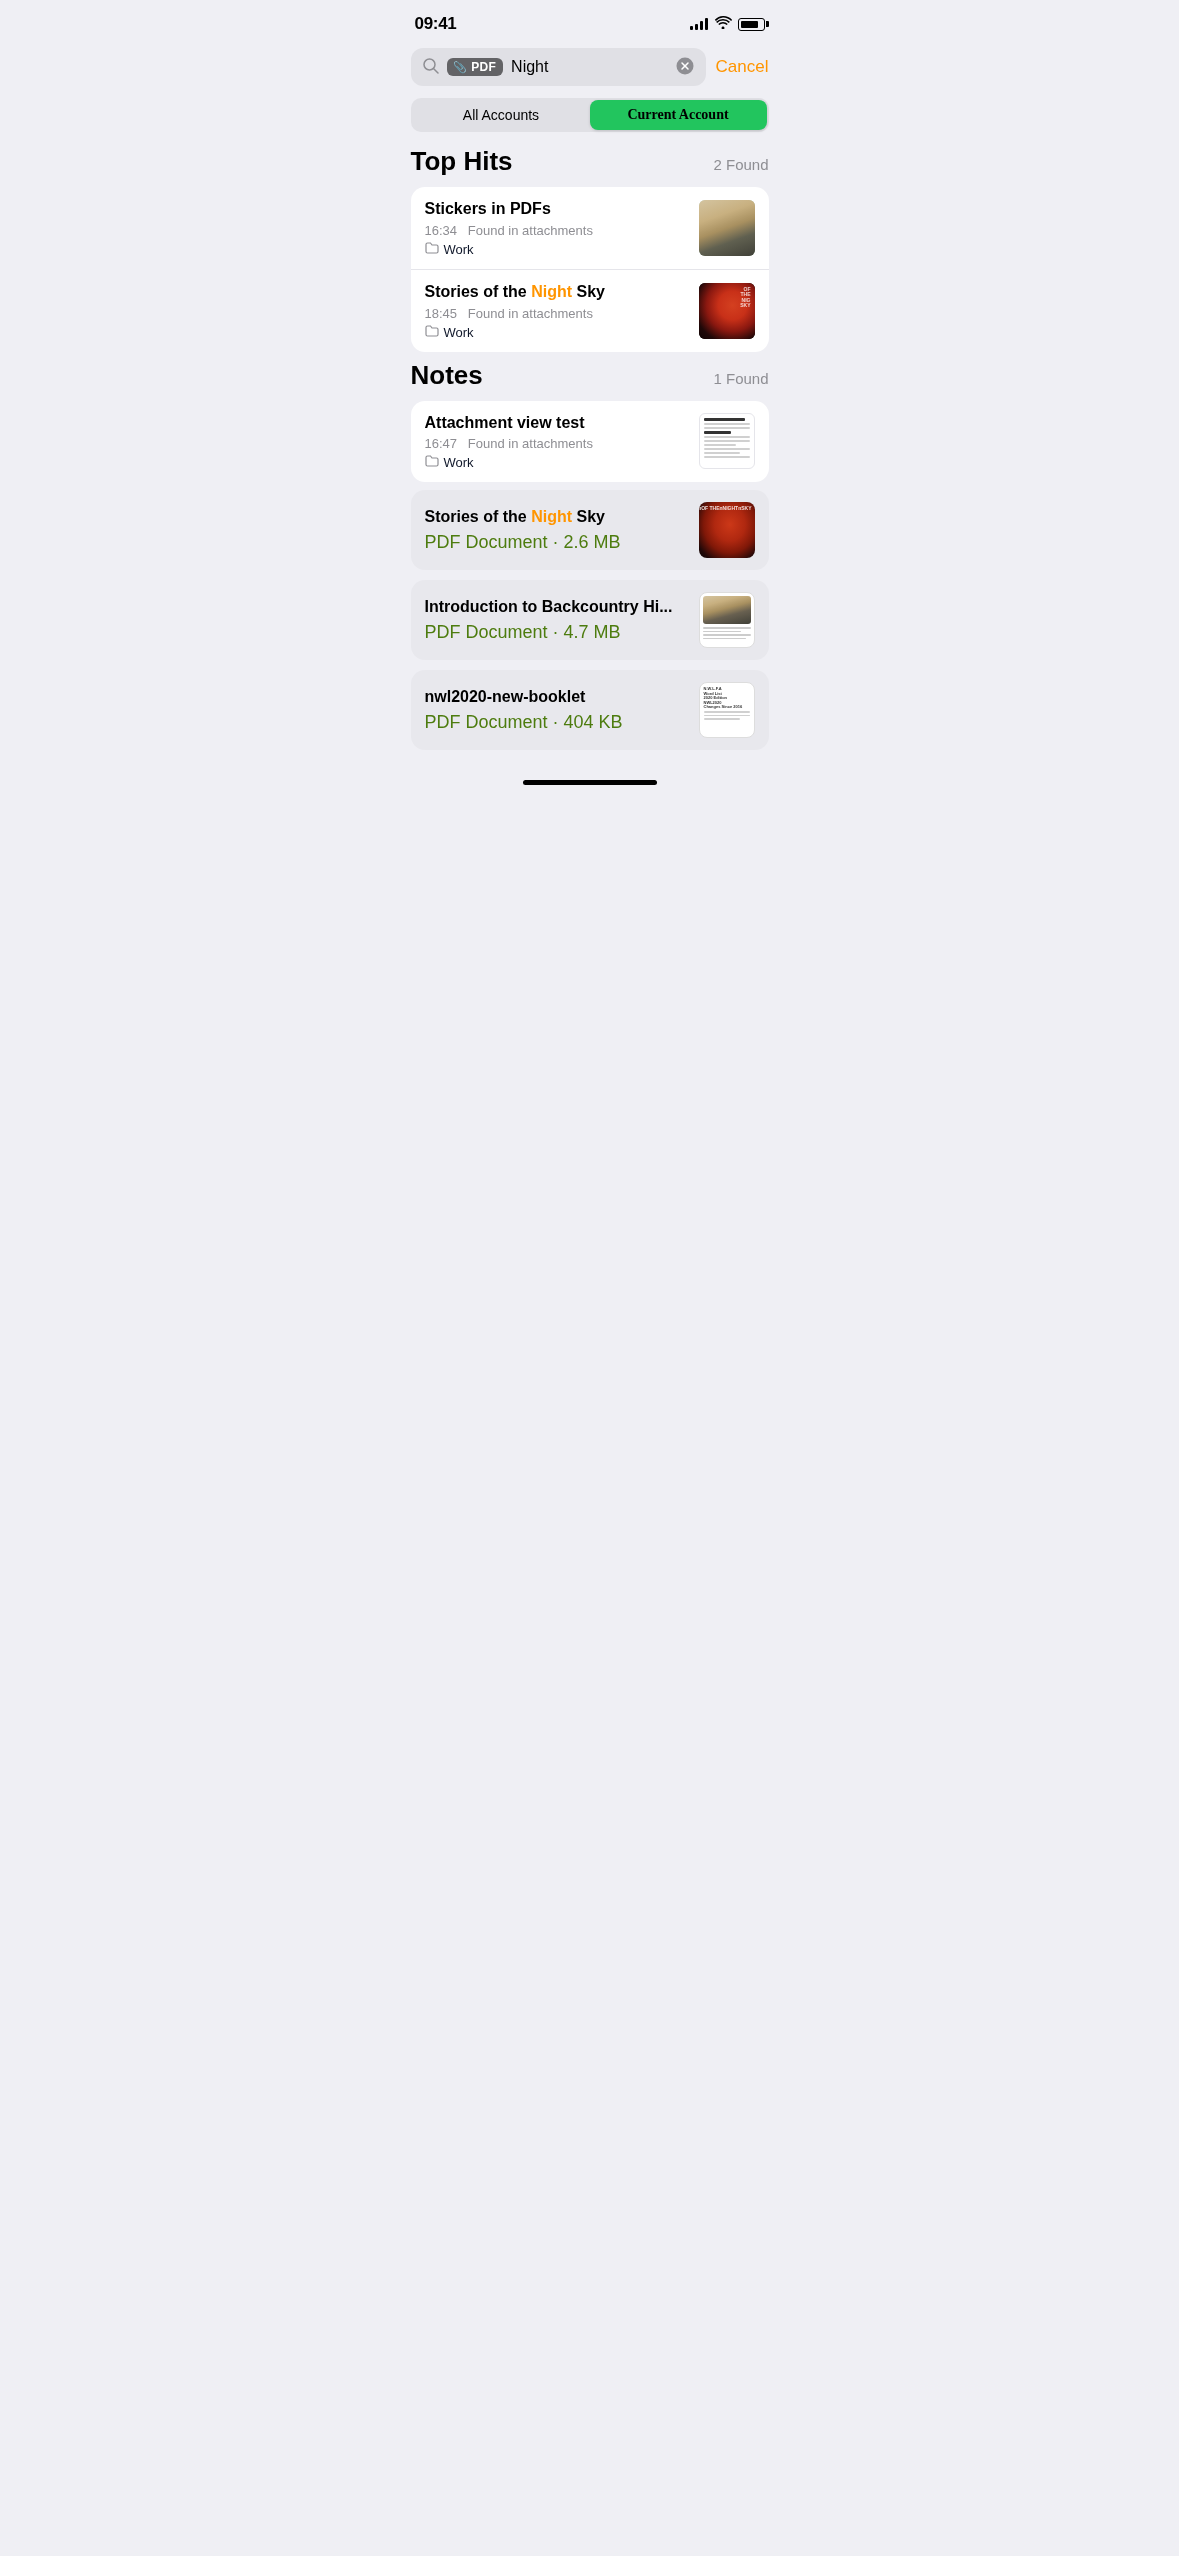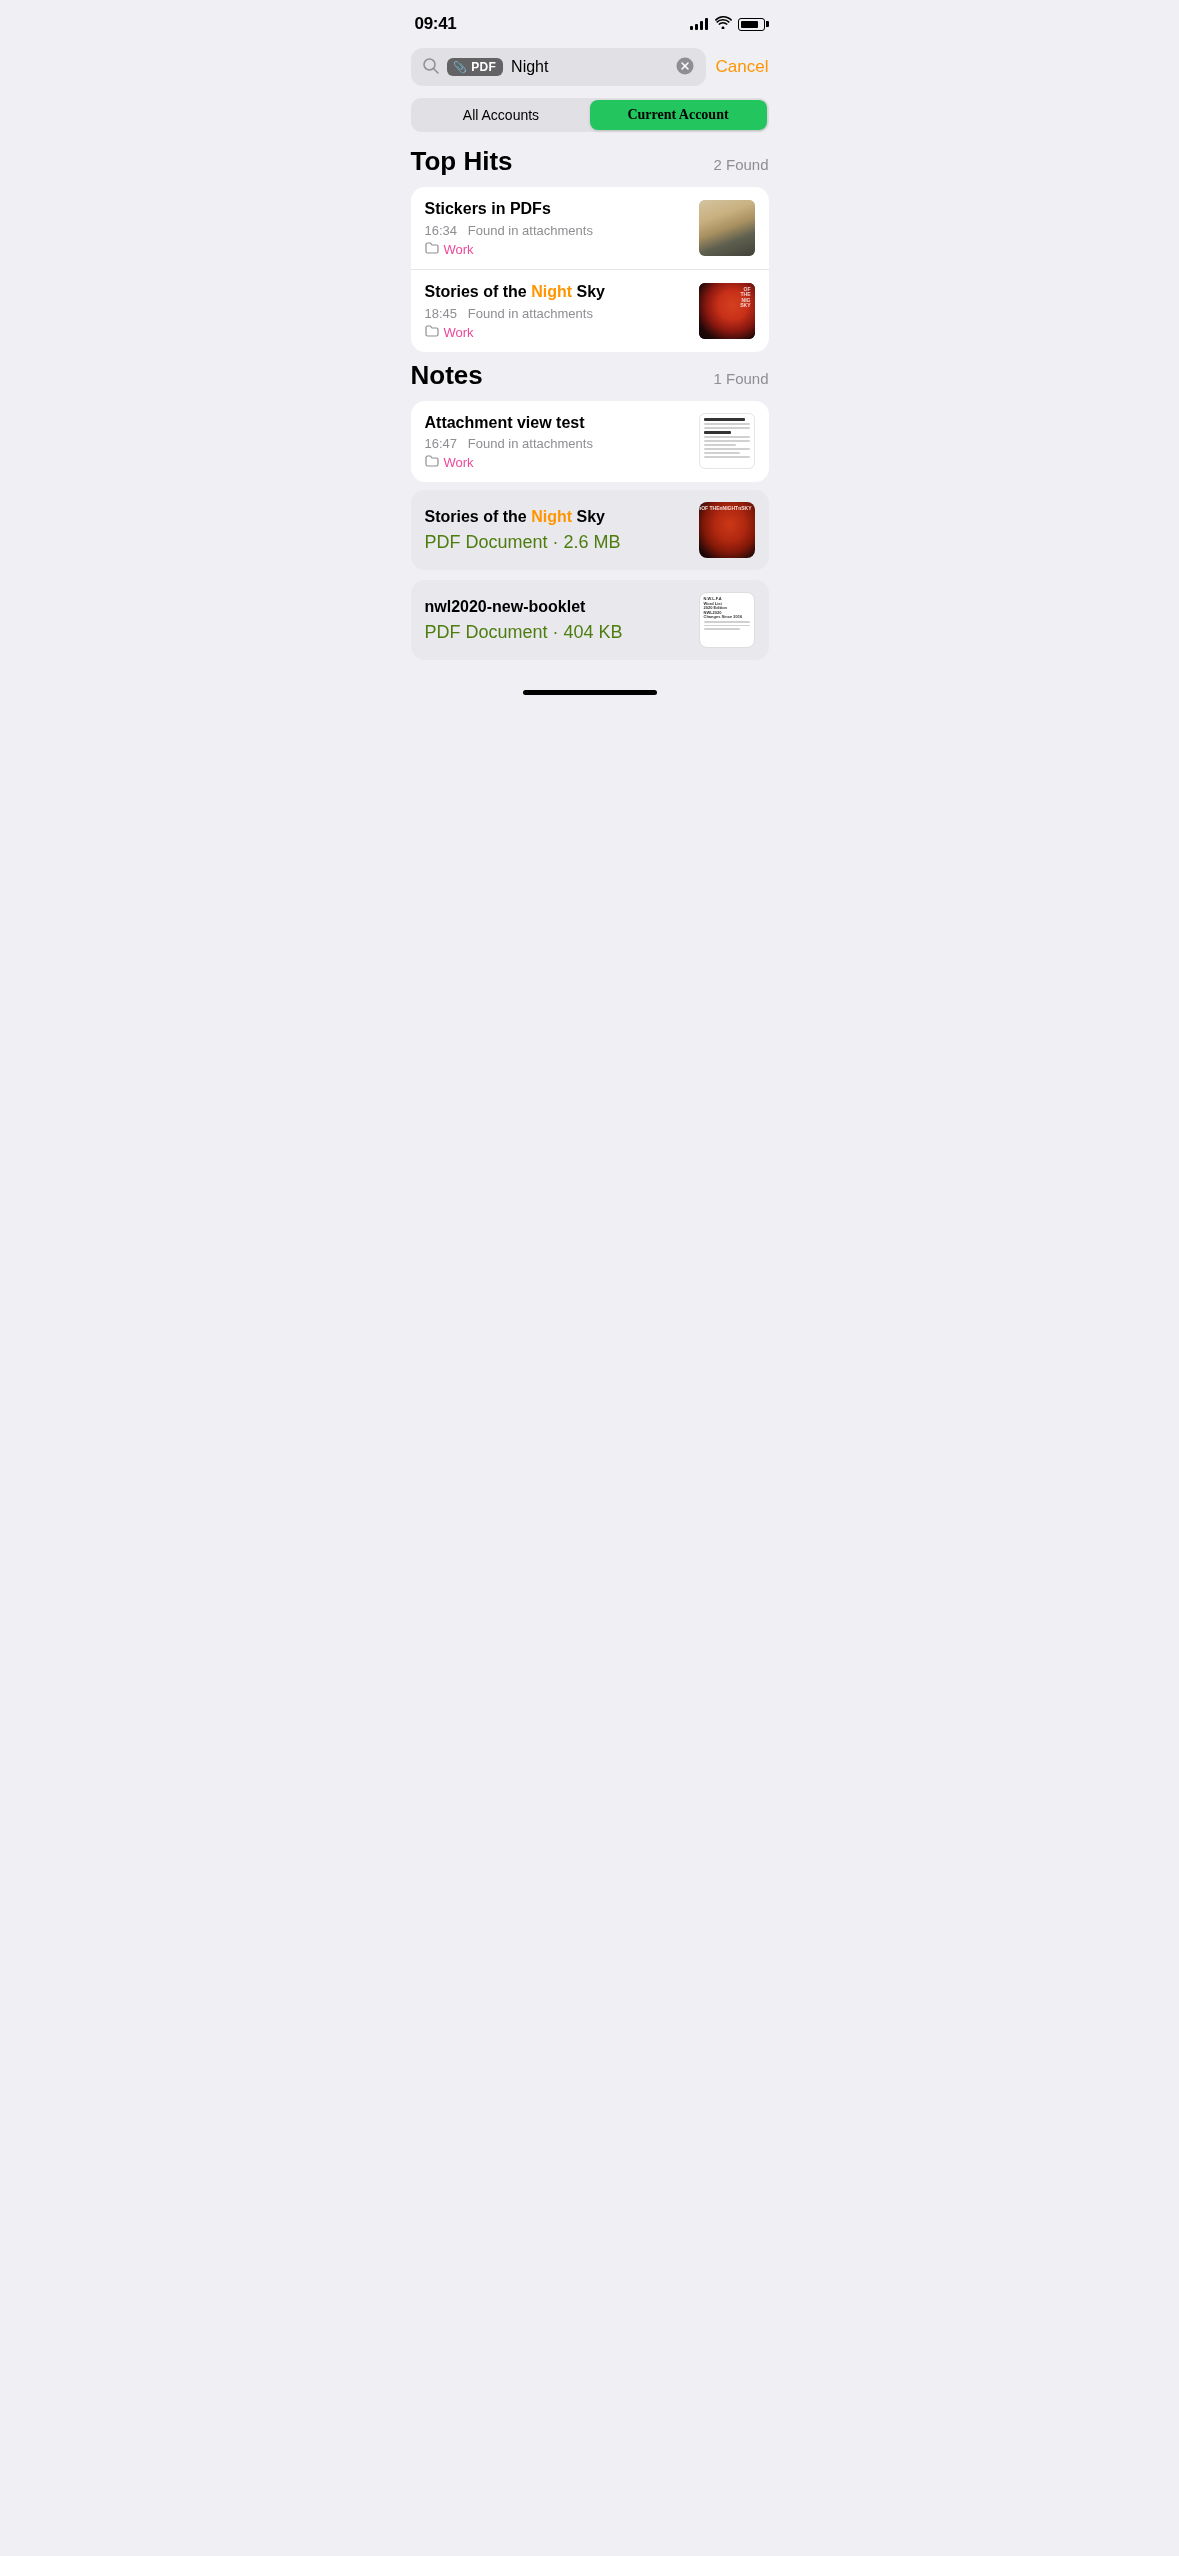--- a/index.html
+++ b/index.html
@@ -247,21 +247,21 @@
       font-size: 13px;
       color: #8e8e93;
       margin-bottom: 4px;
     }
 
     .card-folder {
       display: flex;
       align-items: center;
       gap: 5px;
       font-size: 13px;
-      color: #ec4899;
+      color: #0f172a;
     }
 
     
     .thumb-landscape {
       width: 56px;
       height: 56px;
       background: linear-gradient(135deg, #c8d8c8 0%, #b0c8b0 50%, #8faa8f 100%);
       border-radius: 6px;
       display: flex;
       align-items: flex-end;
@@ -623,20 +623,37 @@
   <div class="attachment-item">
     <div class="attachment-content">
       <div class="attachment-title">
         <span>Stories of the </span><span class="highlight">Night</span><span> Sky</span>
       </div>
       <div class="attachment-meta">PDF Document · 2.6 MB</div>
     </div>
     <div class="thumb-nightsky-large"></div>
   </div>
 
+  <div class="attachment-item">
+    <div class="attachment-content">
+      <div class="attachment-title">
+        <span>Introduction to Backcountry Hi...</span>
+      </div>
+      <div class="attachment-meta">PDF Document · 4.7 MB</div>
+    </div>
+    <div class="thumb-hike">
+      <div class="thumb-hike-img"></div>
+      <div class="thumb-hike-lines">
+        <div class="thumb-hike-line"></div>
+        <div class="thumb-hike-line" style="width:80%"></div>
+        <div class="thumb-hike-line"></div>
+        <div class="thumb-hike-line" style="width:90%"></div>
+      </div>
+    </div>
+  </div>
 
   <div class="attachment-item">
     <div class="attachment-content">
       <div class="attachment-title">
         <span>nwl2020-new-booklet</span>
       </div>
       <div class="attachment-meta">PDF Document · 404 KB</div>
     </div>
     <div class="thumb-booklet">
       <div class="thumb-booklet-header">N.W.L.F.A<br>Word List<br>2020 Edition<br>NWL2020<br>Changes Since 2016</div>

